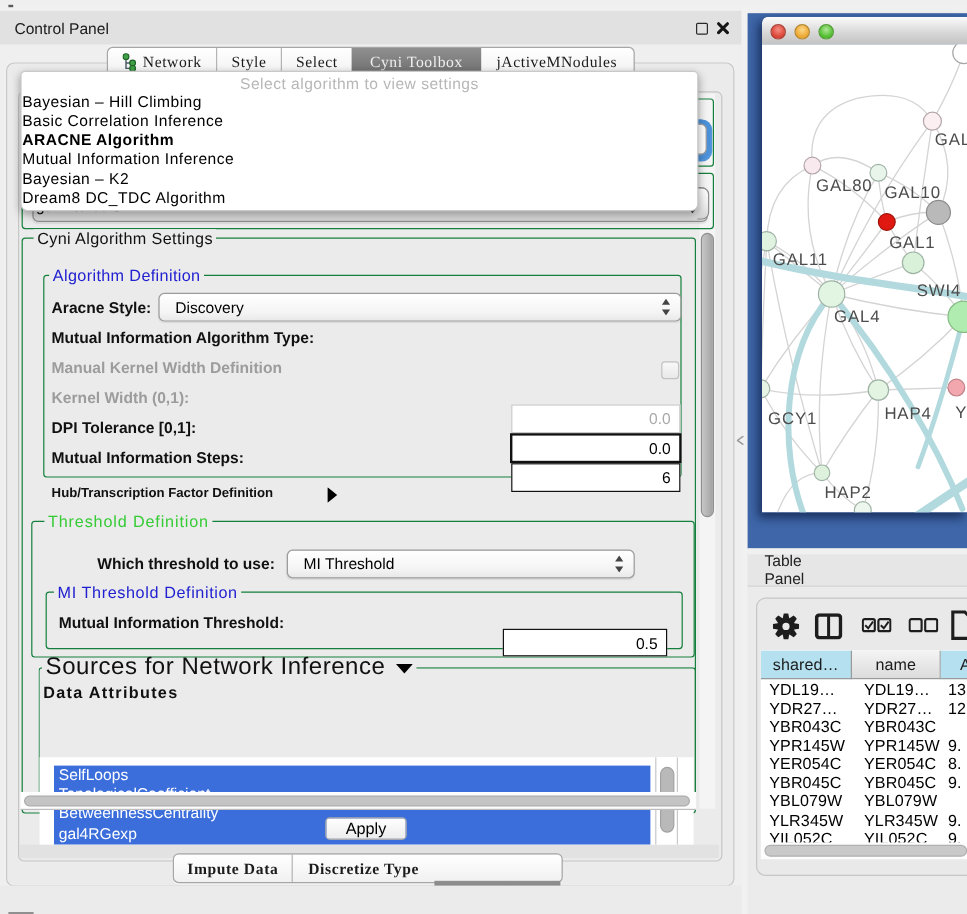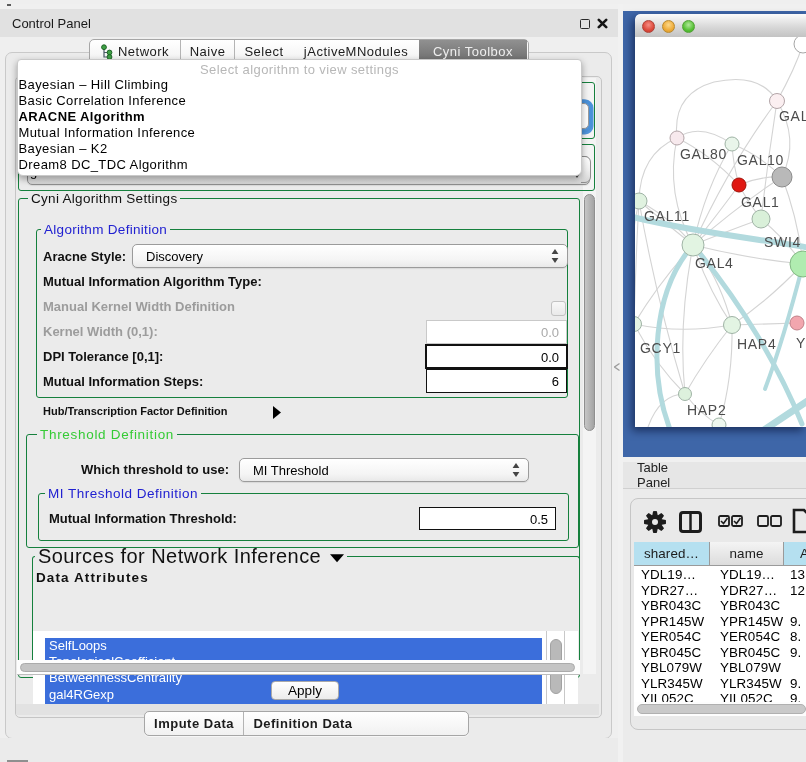--- a/index.html
+++ b/index.html
@@ -5,23 +5,23 @@
 html,body{margin:0;padding:0;}
 body{width:806px;height:762px;overflow:hidden;background:#efefef;font-family:"Liberation Sans",sans-serif;}
 #root{position:absolute;top:4px;left:0;width:690px;height:762px;}
 .abs{position:absolute;}
 .grp{position:absolute;border:1px solid #15803d;border-radius:3px;}
 .glabel{position:absolute;top:-8px;font-size:13.5px;background:#ebebeb;padding:0 3px;white-space:nowrap;line-height:15px;letter-spacing:0.3px;}
 .blab{position:absolute;font-size:13px;font-weight:bold;color:#111;white-space:nowrap;}
 .combo{position:absolute;border:1px solid #9b9b9b;border-radius:5px;background:linear-gradient(#ffffff,#f4f4f4 70%,#e9e9e9);box-shadow:0 1px 1px rgba(0,0,0,0.08);}
 .combo .ct{position:absolute;left:13px;top:50%;transform:translateY(-50%);font-size:13px;color:#000;white-space:nowrap;}
 .stepper{position:absolute;right:8px;top:50%;transform:translateY(-50%);width:8px;height:14px;}
-.field{position:absolute;background:#fff;font-size:13px;}
+.field{position:absolute;background:#fff;font-size:13px;margin-top:17px;}
 .fv{position:absolute;right:7px;top:50%;transform:translateY(-50%);}
-.seg{position:absolute;border:1px solid #a6a6a6;border-radius:5px;background:linear-gradient(#ffffff,#f1f1f1);display:flex;box-shadow:0 1px 0 rgba(255,255,255,.6);}
+.seg{position:absolute;border:1px solid #a6a6a6;border-radius:5px;background:linear-gradient(#ffffff,#f1f1f1);display:flex;align-items:center;box-shadow:0 1px 0 rgba(255,255,255,.6);font-family:Liberation Serif, serif;}
 .seg .it{font-size:13px;letter-spacing:0.5px;color:#1c1c1c;text-align:center;white-space:nowrap;height:100%;display:flex;align-items:center;justify-content:center;}
 .seg .sep{width:1px;height:100%;background:#b4b4b4;}
 .seg .sel{background:linear-gradient(#909090,#6d6d6d);color:#efefef;}
 </style>
 </head>
 <body>
 <div id="root">
 
   <div class="abs" style="left:0;top:0;width:806px;height:5px;background:#f0f0f0;"></div>
   <div class="abs" style="left:7px;top:0;width:4px;height:2px;background:#5a5a5a;"></div>
@@ -43,25 +43,25 @@
   <div class="abs" style="left:584px;top:190px;width:11px;height:237px;background:linear-gradient(90deg,#c6c6c6,#a3a3a3);border:1px solid #8f8f8f;border-radius:6px;box-sizing:border-box;"></div>
 
   <div class="seg" style="left:89px;top:35px;width:438px;height:23px;">
     <div class="it" style="width:90px;"><svg width="12" height="16" viewBox="0 0 12 16" style="margin-right:5px;">
           <path d="M3 4 L3 13 L8 13 M3 8.5 L8 8.5" stroke="#4a5a66" stroke-width="1.2" fill="none"></path>
           <circle cx="3" cy="3.2" r="2.4" fill="#3fa045" stroke="#1e6427"></circle>
           <circle cx="8.5" cy="8.5" r="2.4" fill="#3fa045" stroke="#1e6427"></circle>
           <circle cx="8.5" cy="13" r="2.4" fill="#3fa045" stroke="#1e6427"></circle>
         </svg>Network</div>
     <div class="sep"></div>
-    <div class="it" style="width:53px;">Naive</div>
+    <div class="it" style="width:53px;">Style</div>
     <div class="sep"></div>
     <div class="it" style="width:58px;">Select</div>
+    <div class="it sel" style="width:108px;">Cyni Toolbox</div>
     <div class="it" style="width:126px;">jActiveMNodules</div>
-    <div class="it sel" style="width:108px;">Cyni Toolbox</div>
   </div>
 
   <div class="grp" style="left:18px;top:78px;width:575px;height:55px;"></div>
   <div class="combo" style="left:27px;top:99px;width:561px;height:26px;box-shadow:0 0 0 3.5px rgba(74,144,217,0.95);"></div>
 
   <div class="grp" style="left:18px;top:140px;width:575px;height:45px;"></div>
   <div class="combo" style="left:27px;top:152px;width:561px;height:27px;background:linear-gradient(#ffffff,#efefef 55%,#d5d5d5);border-color:#8e8e8e;">
     <span class="ct" style="left:2px;">gal-filtered.sif</span>
     <svg class="stepper" width="8" height="14" viewBox="0 0 8 14">
         <path d="M4 0 L7.4 5 H0.6 Z" fill="#444"></path>
@@ -140,21 +140,21 @@
   <div class="abs" style="left:17px;top:656px;width:563px;height:14px;background:#fdfdfd;border-bottom:1px solid #bdbdbd;"></div>
   <div class="abs" style="left:20px;top:658.5px;width:555px;height:9px;background:#c4c4c4;border:1px solid #ababab;border-radius:5px;box-sizing:border-box;"></div>
 
   <div class="abs" style="left:16px;top:700px;width:583px;height:11px;background:#e2e2e2;"></div>
 
   <div class="abs" style="left:271px;top:677px;width:66px;height:17px;border:1px solid #a9a9a9;border-radius:4px;background:linear-gradient(#ffffff,#ececec);display:flex;align-items:center;justify-content:center;font-size:13.5px;color:#000;">Apply</div>
 
   <div class="seg" style="left:144px;top:707px;width:323px;height:23px;">
     <div class="it" style="width:98px;font-weight:bold;">Impute Data</div>
     <div class="sep"></div>
-    <div class="it" style="width:118px;font-weight:bold;">Definition Data</div>
+    <div class="it" style="width:118px;font-weight:bold;">Discretize Type</div>
     <div class="it sel" style="width:105px;font-weight:bold;margin-top:44px;">Infer Network</div>
   </div>
 
   <div class="abs" style="left:581px;top:93px;width:13px;height:38px;overflow:hidden;">
     <div class="abs" style="left:-8px;top:6px;width:14px;height:24px;border:1px solid #9b9b9b;border-radius:0 5px 5px 0;background:#fff;box-shadow:0 0 0 3.5px rgba(74,144,217,0.95);"></div>
   </div>
   <div class="abs" style="left:581px;top:150px;width:12px;height:32px;overflow:hidden;">
     <div class="abs" style="left:-20px;top:2px;width:28px;height:25px;border:1px solid #8e8e8e;border-radius:0 6px 6px 0;background:linear-gradient(#ffffff,#efefef 55%,#d5d5d5);"></div>
   </div>
 

